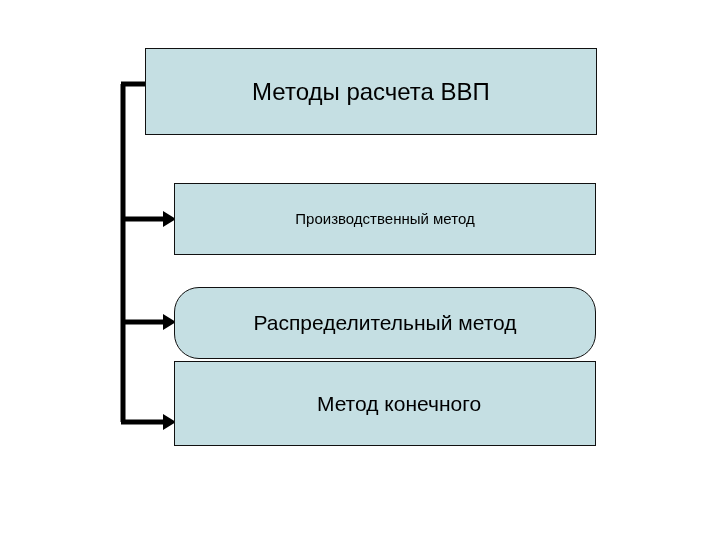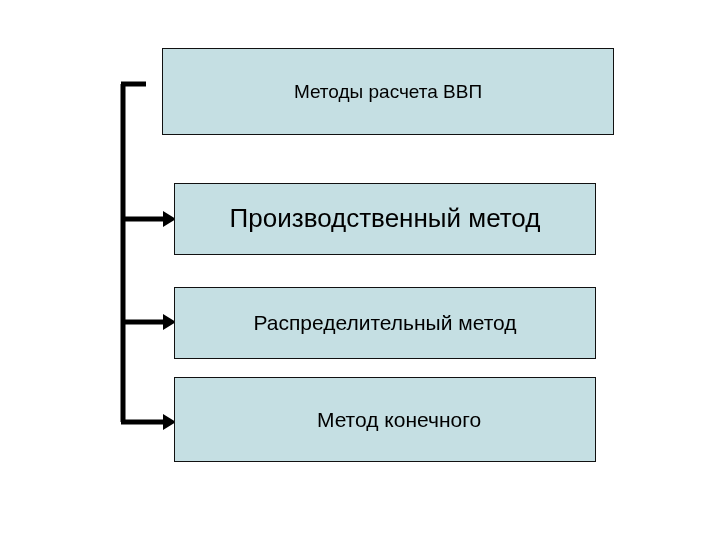--- a/index.html
+++ b/index.html
@@ -29,40 +29,40 @@
     justify-content: center;
     text-align: center;
     color: #000000;
     line-height: 1.22;
   }
   .box-title {
     left: 145px;
     top: 48px;
     width: 452px;
     height: 87px;
-    font-size: 19px;
-    margin-left: 17px;
+    font-size: 24px;
   }
   .box-item1 {
     left: 174px;
     top: 183px;
     width: 422px;
     height: 72px;
-    font-size: 26px;
+    font-size: 15px;
   }
   .box-item2 {
     left: 174px;
     top: 287px;
     width: 422px;
     height: 72px;
     font-size: 21px;
+    border-radius: 25px;
   }
   .box-item3 {
     left: 174px;
-    top: 377px;
+    top: 361px;
     width: 422px;
     height: 85px;
     font-size: 21px;
     padding-left: 28px;
   }
   .box-item3 .txt {
     display: block;
   }
   .connector-svg {
     position: absolute;

